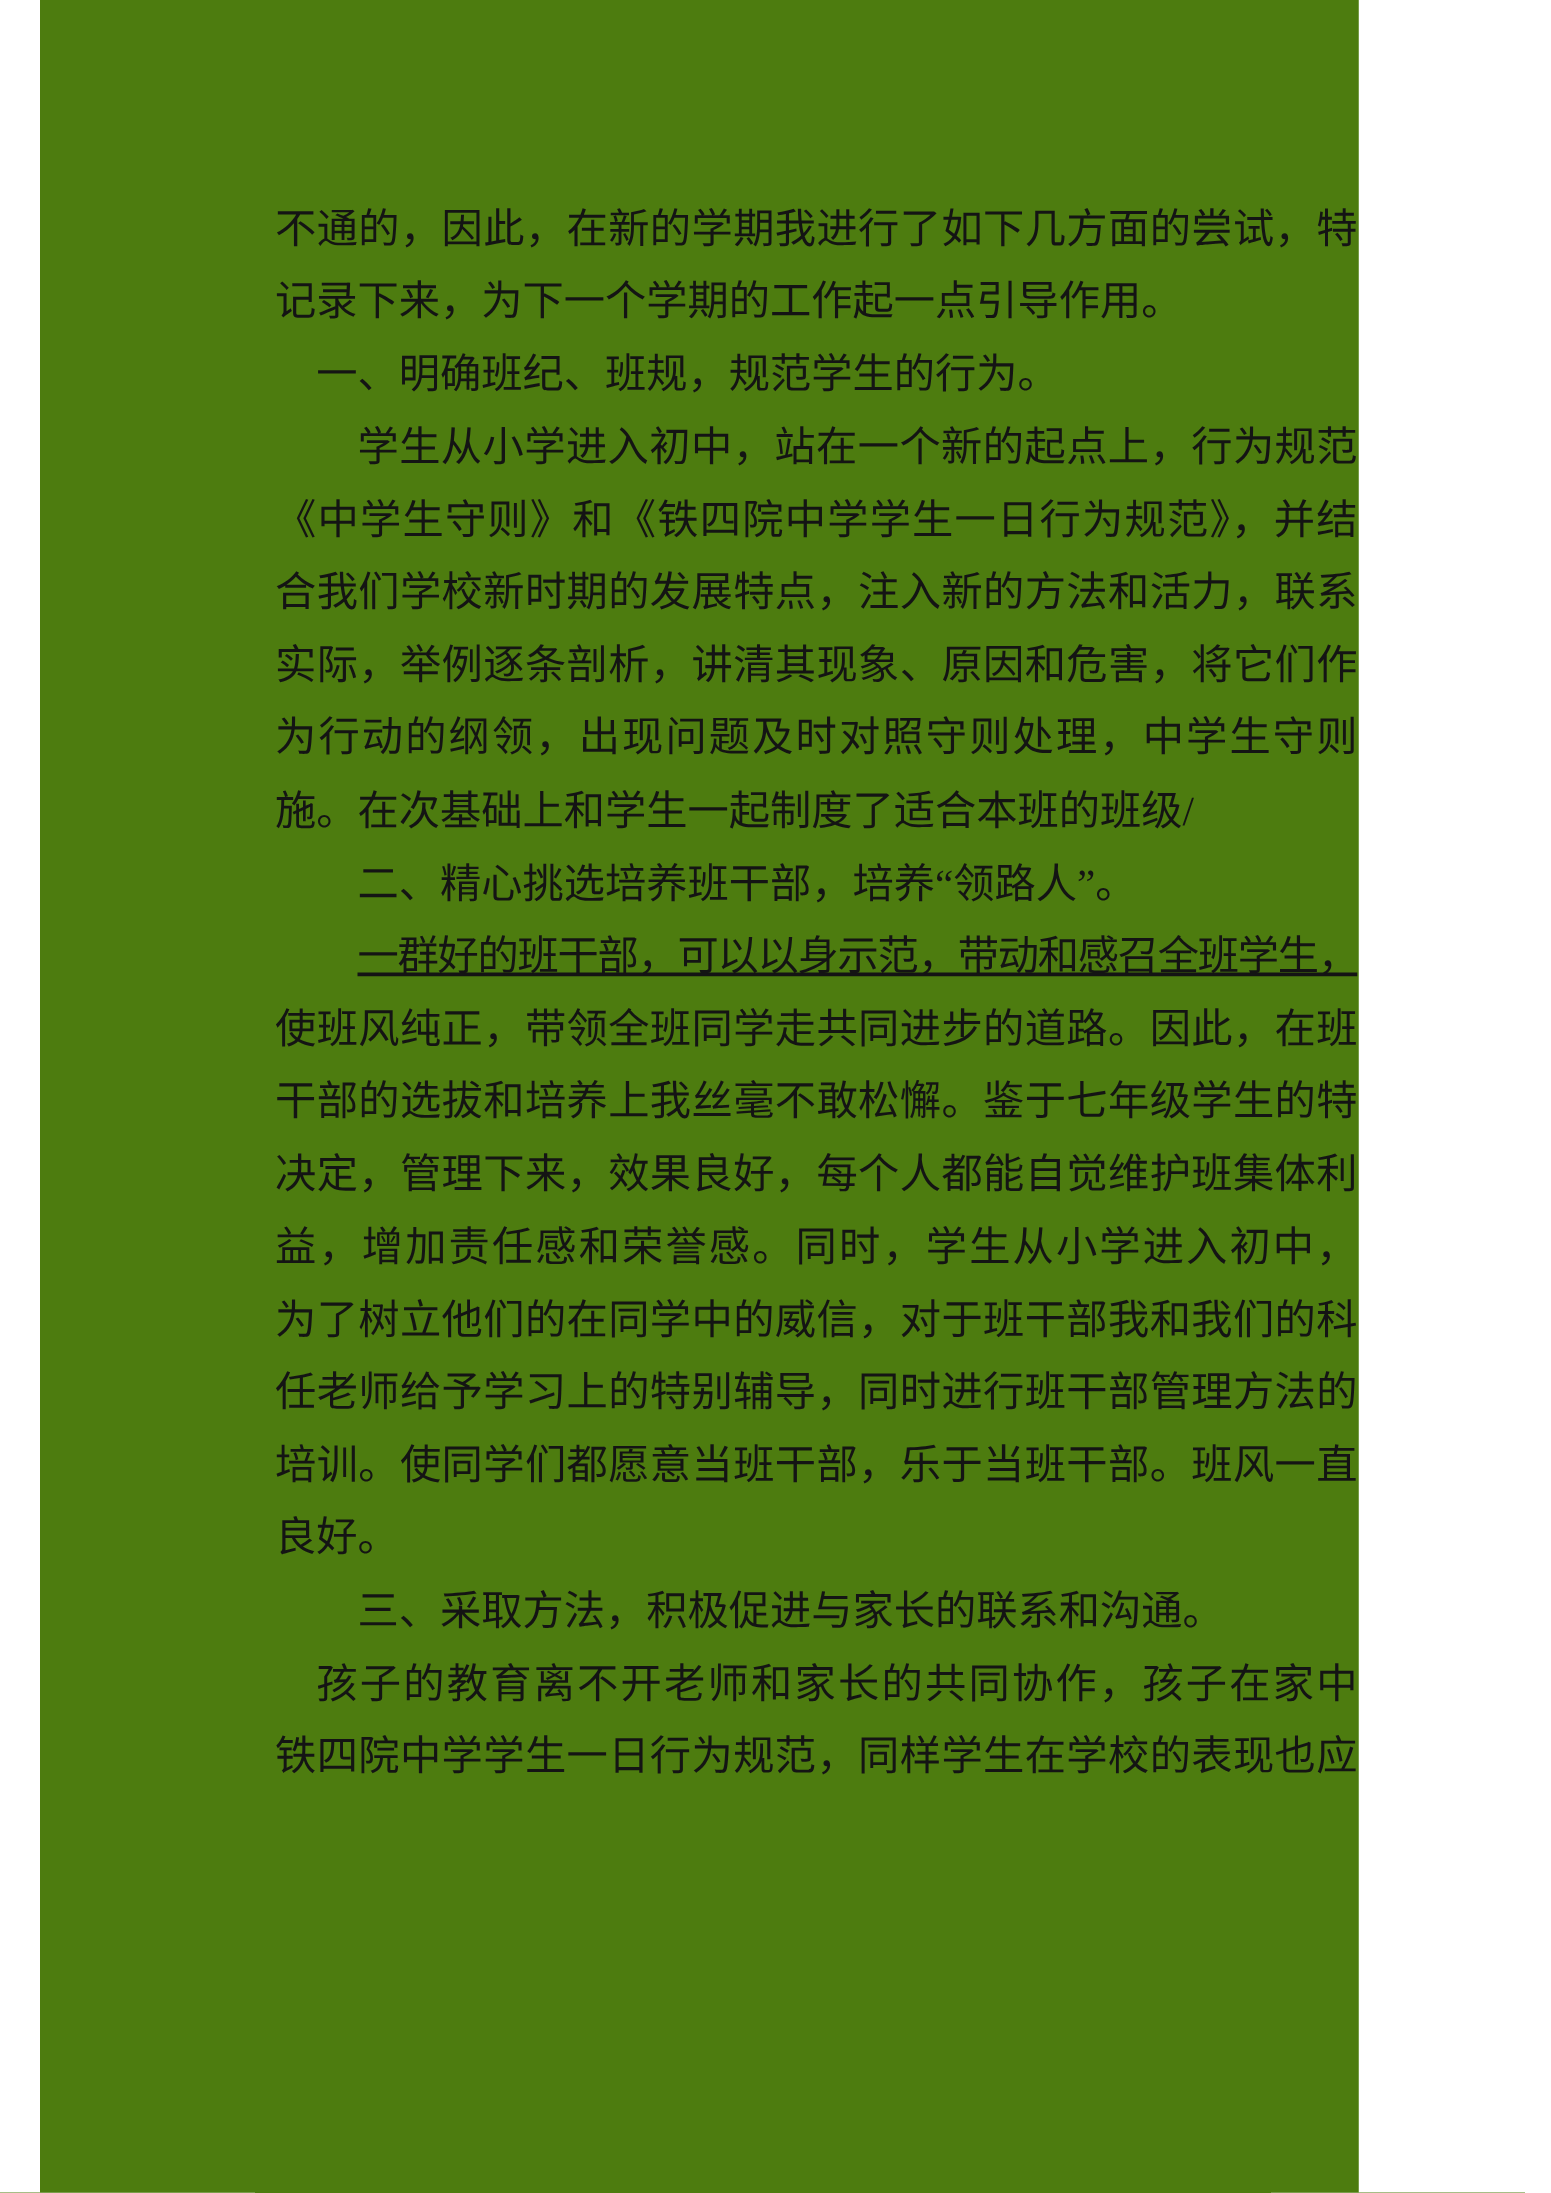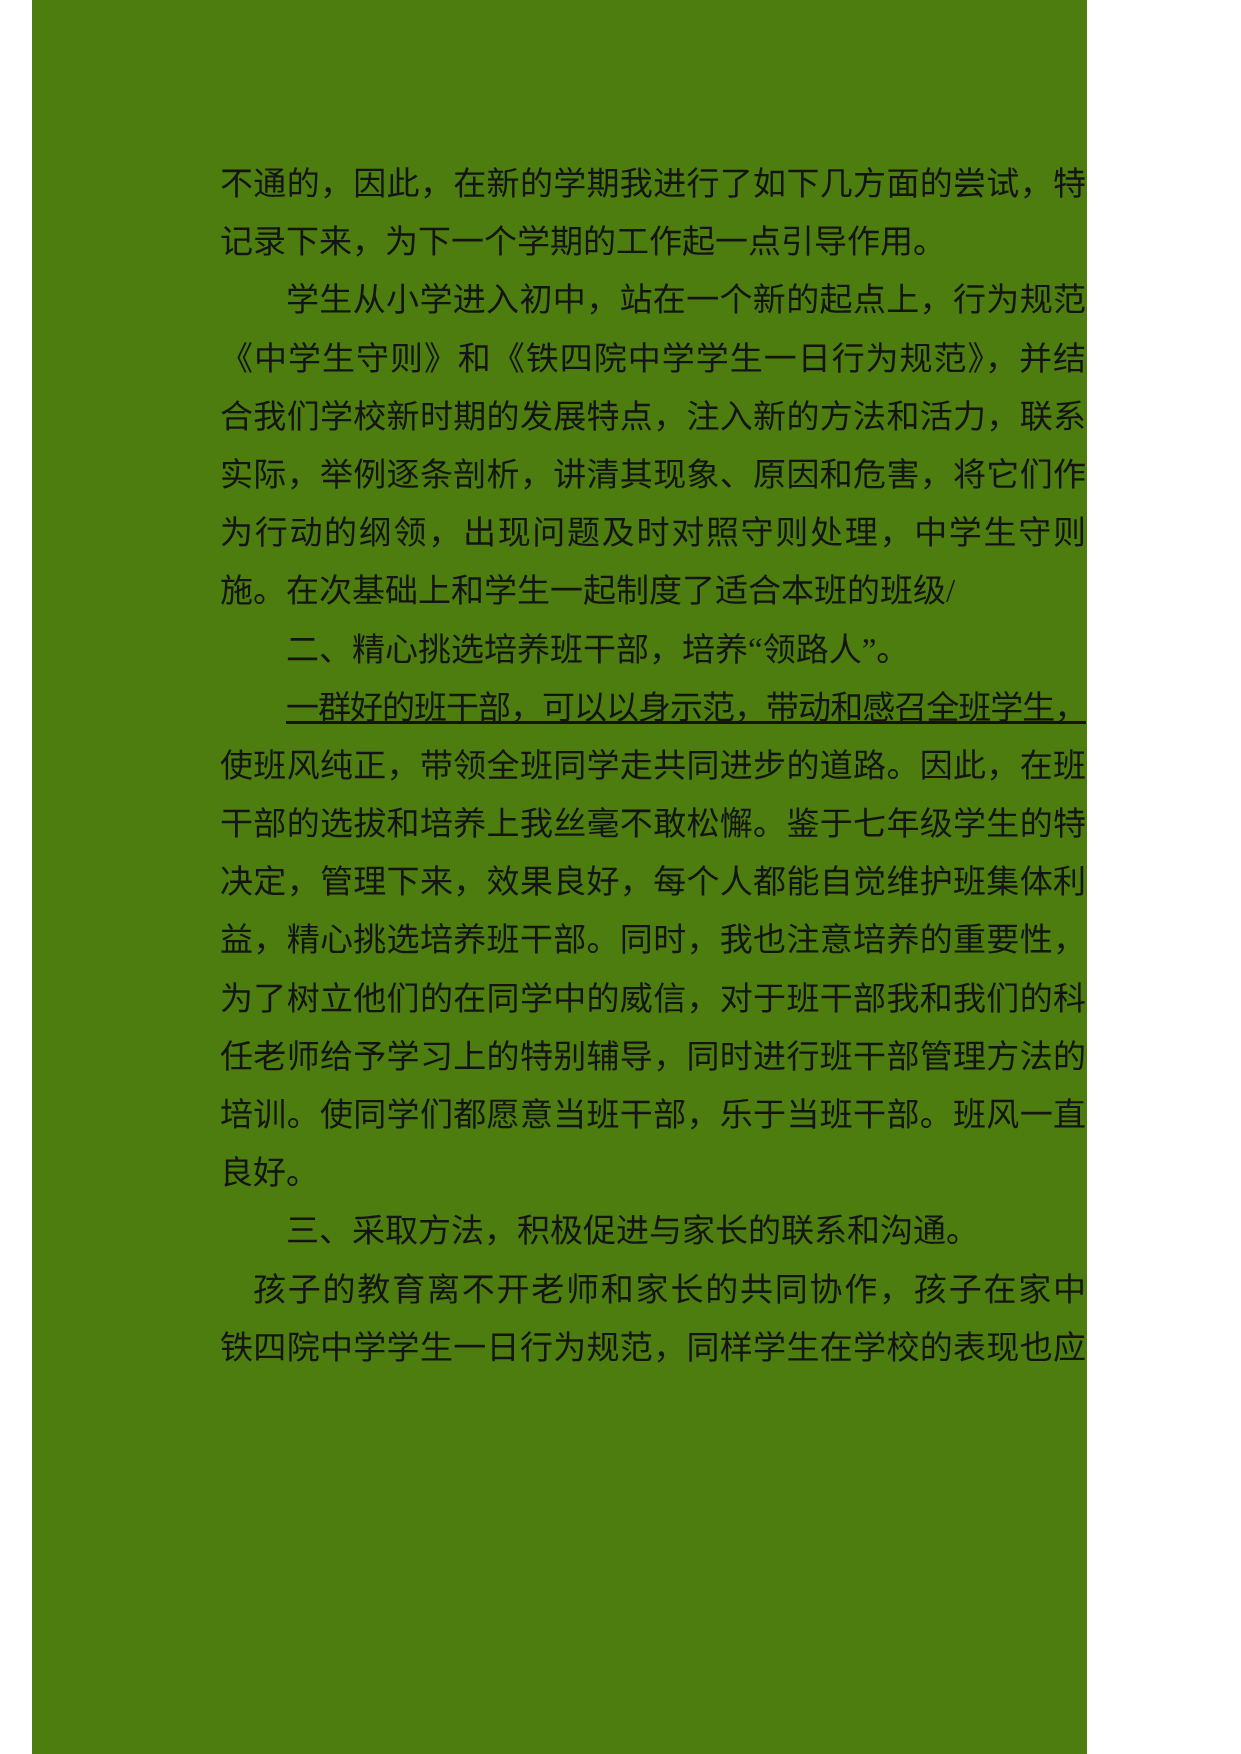--- a/index.html
+++ b/index.html
@@ -46,32 +46,33 @@
   .doc-line.ind-2 { text-indent: 66px; }
   .doc-line.tight { letter-spacing: -1.2px; text-decoration: underline; }
 </style>
 </head>
 <body style="background: rgb(255, 255, 255);">
 
 <div class="page">
   <div class="text-block" id="text-block" style="color: rgb(20, 20, 20);">
       <div class="doc-line fill">不通的，因此，在新的学期我进行了如下几方面的尝试，特</div>
       <div class="doc-line">记录下来，为下一个学期的工作起一点引导作用。</div>
+      <div class="doc-line ind-1">一、明确班纪、班规，规范学生的行为。</div>
       <div class="doc-line fill ind-2">学生从小学进入初中，站在一个新的起点上，行为规范</div>
       <div class="doc-line fill">《中学生守则》和《铁四院中学学生一日行为规范》，并结</div>
       <div class="doc-line fill">合我们学校新时期的发展特点，注入新的方法和活力，联系</div>
       <div class="doc-line fill">实际，举例逐条剖析，讲清其现象、原因和危害，将它们作</div>
       <div class="doc-line fill">为行动的纲领，出现问题及时对照守则处理，中学生守则</div>
       <div class="doc-line">施。在次基础上和学生一起制度了适合本班的班级/</div>
       <div class="doc-line ind-2">二、精心挑选培养班干部，培养“领路人”。</div>
       <div class="doc-line fill ind-2 tight">一群好的班干部，可以以身示范，带动和感召全班学生，</div>
       <div class="doc-line fill">使班风纯正，带领全班同学走共同进步的道路。因此，在班</div>
       <div class="doc-line fill">干部的选拔和培养上我丝毫不敢松懈。鉴于七年级学生的特</div>
       <div class="doc-line fill">决定，管理下来，效果良好，每个人都能自觉维护班集体利</div>
-      <div class="doc-line fill">益，精心挑选培养班干部。同时，我也注意培养的重要性，</div>
+      <div class="doc-line fill">益，增加责任感和荣誉感。同时，学生从小学进入初中，</div>
       <div class="doc-line fill">为了树立他们的在同学中的威信，对于班干部我和我们的科</div>
       <div class="doc-line fill">任老师给予学习上的特别辅导，同时进行班干部管理方法的</div>
       <div class="doc-line fill">培训。使同学们都愿意当班干部，乐于当班干部。班风一直</div>
       <div class="doc-line">良好。</div>
       <div class="doc-line ind-2">三、采取方法，积极促进与家长的联系和沟通。</div>
       <div class="doc-line fill ind-1">孩子的教育离不开老师和家长的共同协作，孩子在家中</div>
       <div class="doc-line fill">铁四院中学学生一日行为规范，同样学生在学校的表现也应及</div>
     </div>
 </div>
 

